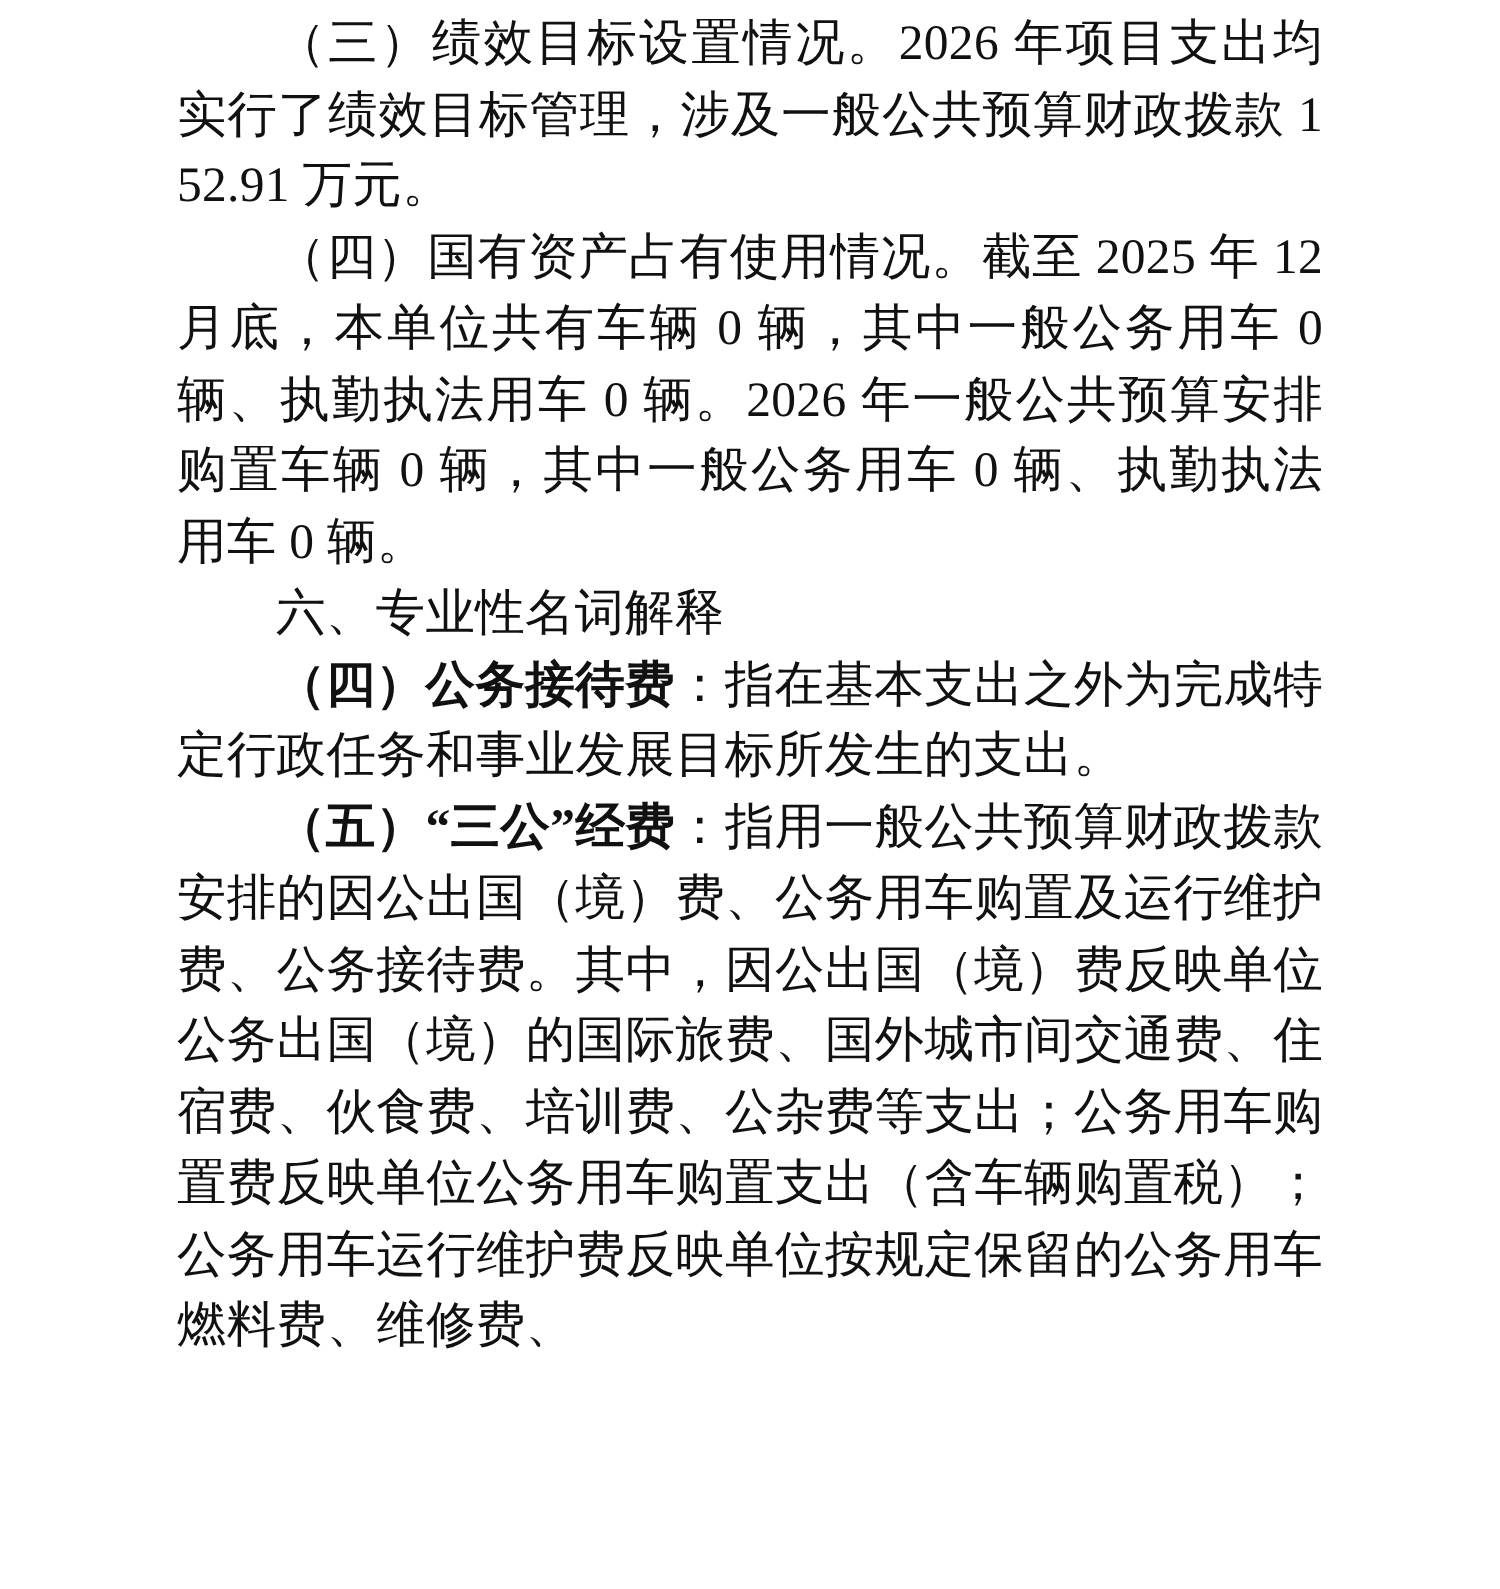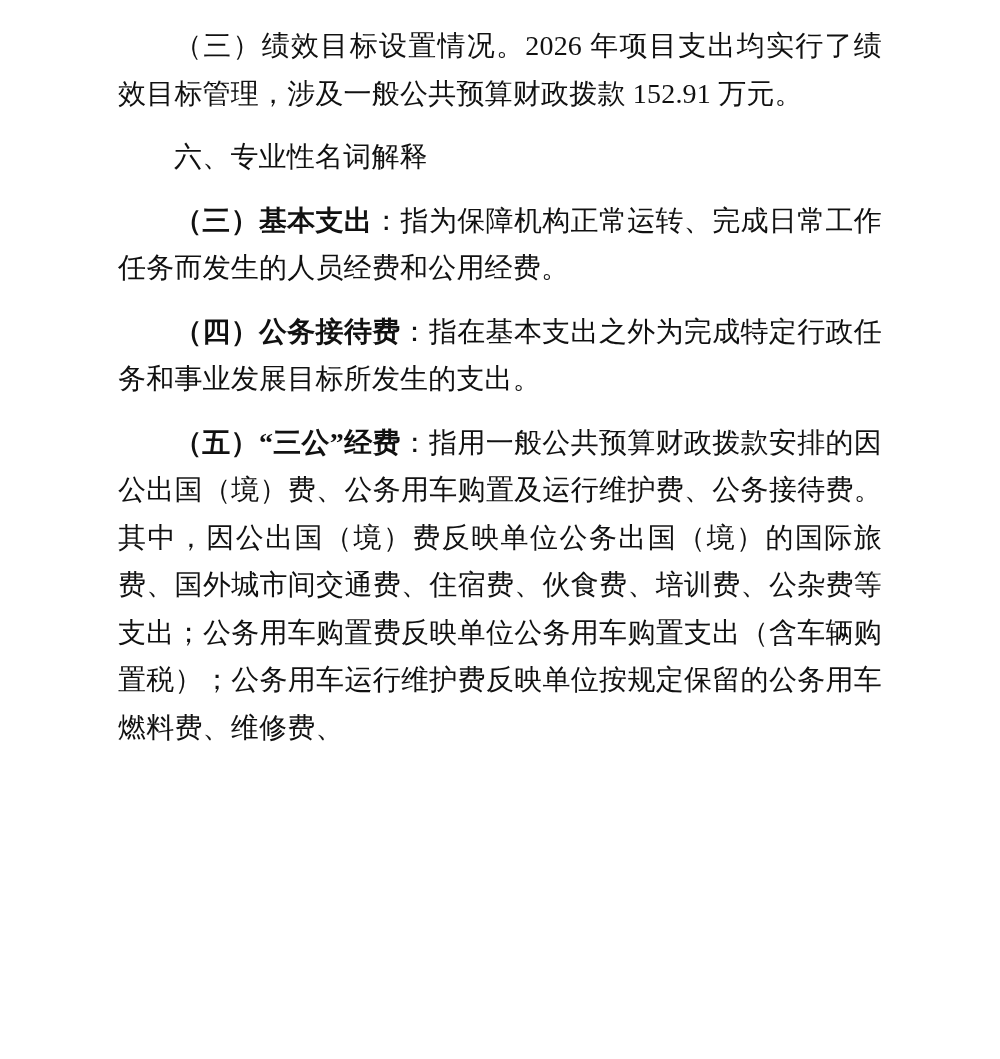--- a/index.html
+++ b/index.html
@@ -15,49 +15,49 @@
     overflow: hidden;
   }
   #page {
     width: 1000px;
     height: 1059px;
     box-sizing: border-box;
     padding: 6px 118px 0 118px;
     position: relative;
   }
   .para {
-    font-size: 28px;
+    font-size: 33px;
     line-height: 47.5px;
     text-align: justify;
     text-justify: inter-ideograph;
     text-indent: 2em;
-    margin: 16px 0 0 0;
+    margin: 0 0 0 0;
     letter-spacing: 0.2px;
     word-break: break-all;
   }
   .para.heading {
     font-weight: normal;
     text-indent: 2em;
   }
   .para b,
   .para .bold {
     font-weight: bold;
   }
 </style>
 </head>
 <body>
 
 <div id="page">
 
   <p class="para">（三）绩效目标设置情况。2026 年项目支出均实行了绩效目标管理，涉及一般公共预算财政拨款 152.91 万元。</p>
 
+  <p class="para">（四）国有资产占有使用情况。截至 2025 年 12 月底，本单位共有车辆 0 辆，其中一般公务用车 0 辆、执勤执法用车 0 辆。2026 年一般公共预算安排购置车辆 0 辆，其中一般公务用车 0 辆、执勤执法用车 0 辆。</p>
 
   <p class="para heading">六、专业性名词解释</p>
 
 
 
-  <p class="para"><span class="bold">（三）基本支出</span>：指为保障机构正常运转、完成日常工作任务而发生的人员经费和公用经费。</p>
 
   <p class="para"><span class="bold">（四）公务接待费</span>：指在基本支出之外为完成特定行政任务和事业发展目标所发生的支出。</p>
 
   <p class="para"><span class="bold">（五）“三公”经费</span>：指用一般公共预算财政拨款安排的因公出国（境）费、公务用车购置及运行维护费、公务接待费。其中，因公出国（境）费反映单位公务出国（境）的国际旅费、国外城市间交通费、住宿费、伙食费、培训费、公杂费等支出；公务用车购置费反映单位公务用车购置支出（含车辆购置税）；公务用车运行维护费反映单位按规定保留的公务用车燃料费、维修费、</p>
 
 </div>
 
 </body></html>

